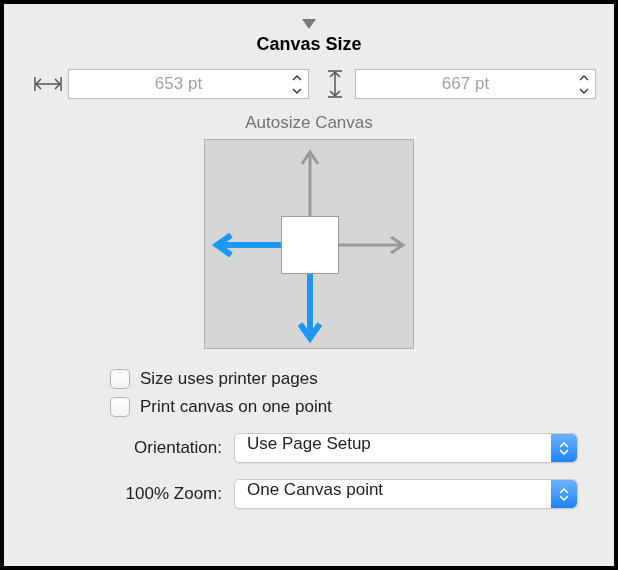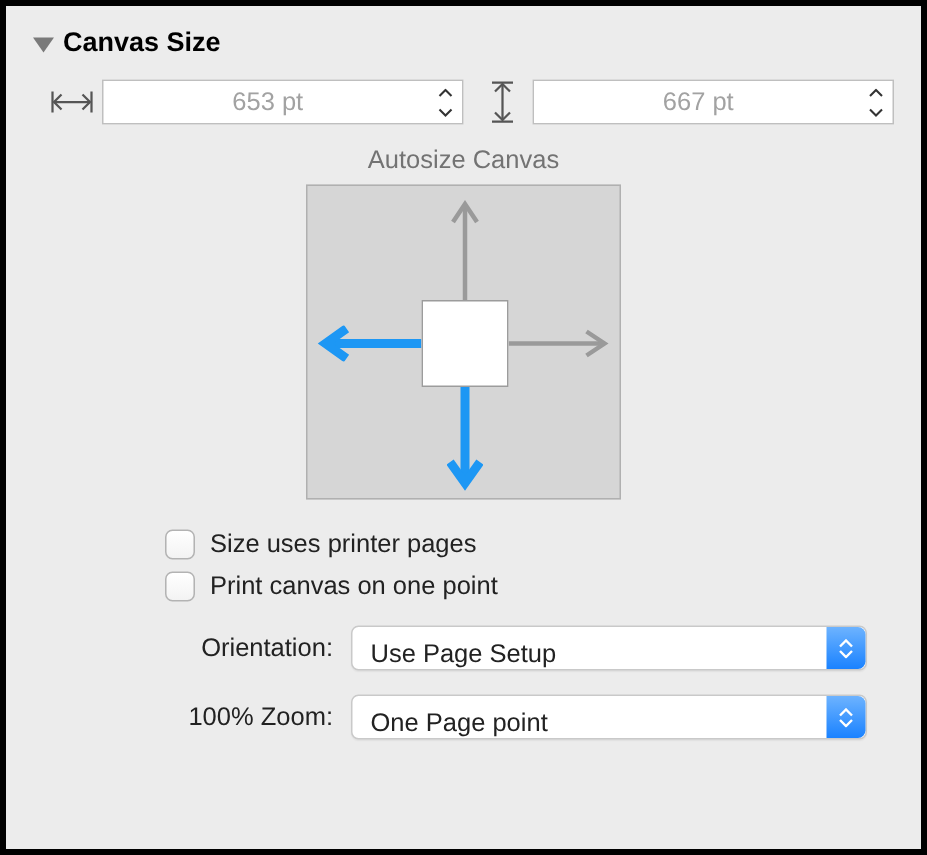--- a/index.html
+++ b/index.html
@@ -15,20 +15,21 @@
     background: #ececec;
     width: 100%;
     height: 100%;
     padding: 14px 18px;
   }
   .section-header {
     display: flex;
     align-items: center;
     gap: 6px;
     margin-bottom: 14px;
+    flex-direction: column;
   }
   .disclosure {
     width: 0; height: 0;
     border-left: 7px solid transparent;
     border-right: 7px solid transparent;
     border-top: 10px solid #7a7a7a;
     transform: translateY(1px);
   }
   .section-title {
     font-weight: 700;
@@ -133,21 +134,21 @@
     font-size: 17px;
     color: #222;
   }
   .select {
     flex: 1;
     height: 30px;
     background: #fff;
     border: 1px solid #c9c9c9;
     border-radius: 5px;
     display: flex;
-    align-items: flex-end;
+    align-items: flex-start;
     padding-left: 12px;
     position: relative;
     box-shadow: 0 1px 1px rgba(0,0,0,0.05);
     margin-right: 18px;
   }
   .select-text { font-size: 17px; color:#222; }
   .select-arrows {
     position: absolute;
     right: 0; top: 0;
     width: 26px; height: 100%;
@@ -266,21 +267,21 @@
         <svg width="10" height="6">
             <polyline points="1,1 5,5 9,1" stroke="#fff" stroke-width="1.6" fill="none"></polyline>
           </svg>
       </div>
     </div>
   </div>
 
   <div class="form-row">
     <div class="form-label">100% Zoom:</div>
     <div class="select">
-      <span class="select-text">One Page point</span>
+      <span class="select-text">One Canvas point</span>
       <div class="select-arrows">
         <svg width="10" height="6">
             <polyline points="1,5 5,1 9,5" stroke="#fff" stroke-width="1.6" fill="none"></polyline>
           </svg>
         <svg width="10" height="6">
             <polyline points="1,1 5,5 9,1" stroke="#fff" stroke-width="1.6" fill="none"></polyline>
           </svg>
       </div>
     </div>
   </div>

